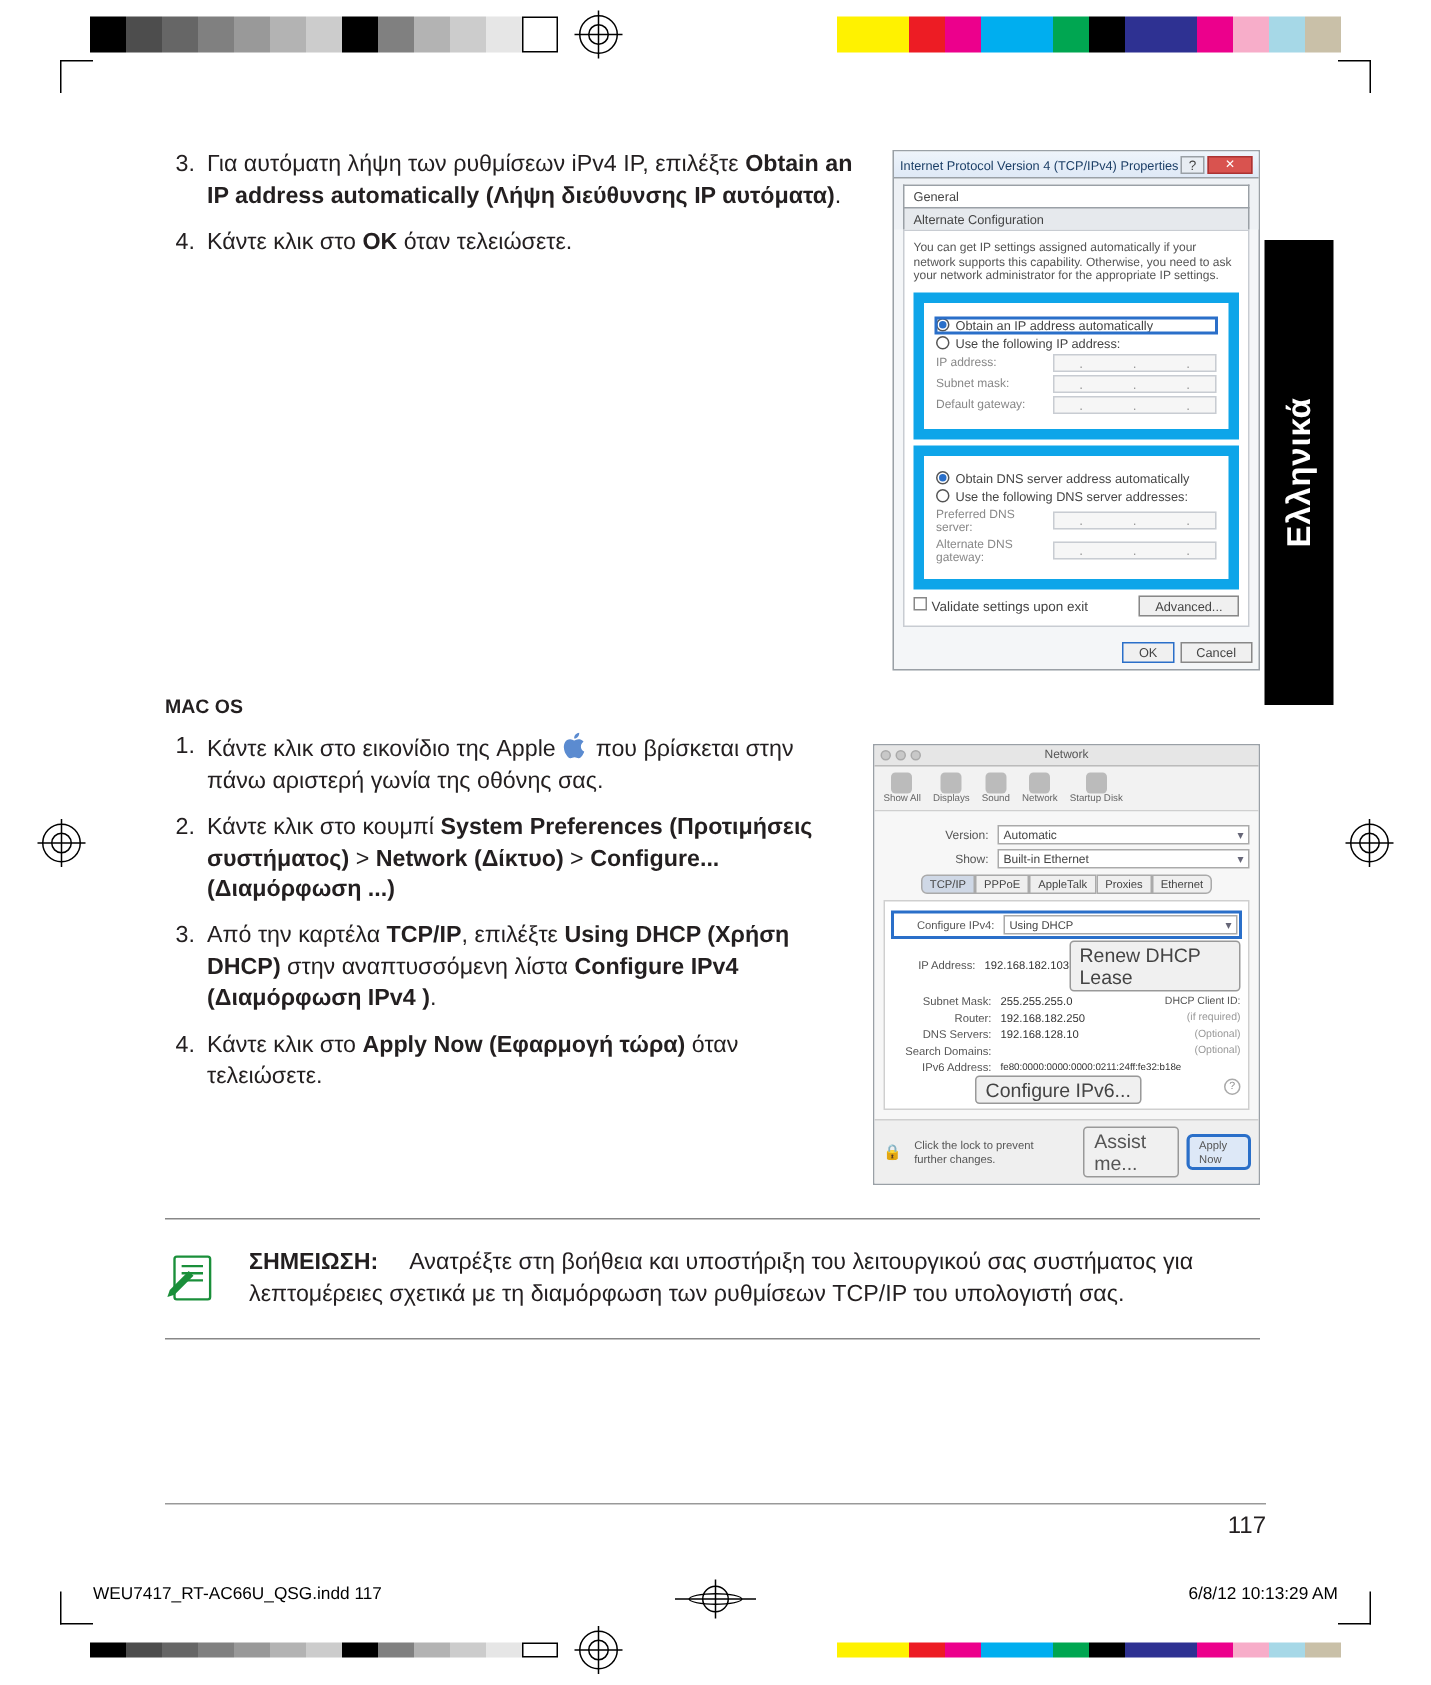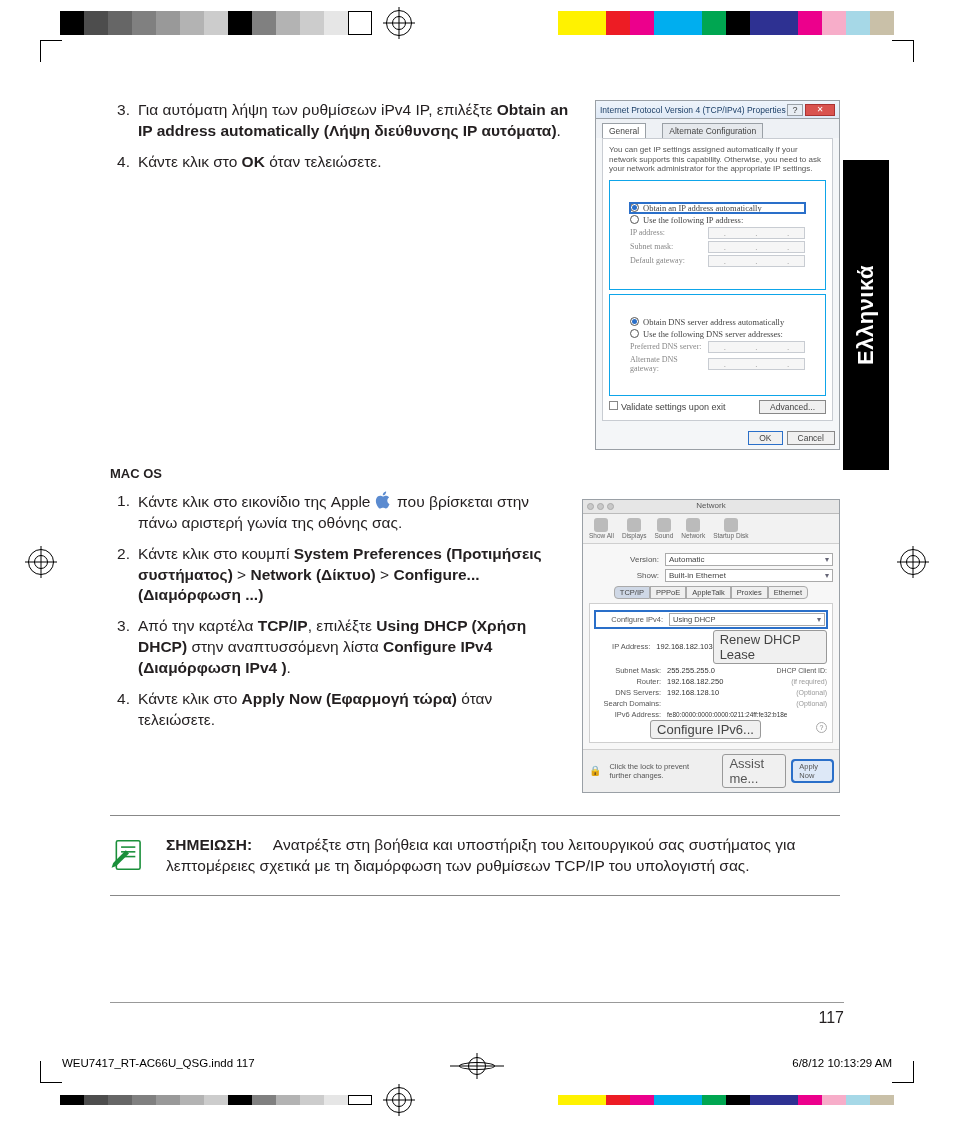--- a/index.html
+++ b/index.html
@@ -81,26 +81,26 @@
 
   
   .shot{ border:1px solid #9aa0a6; background:#f4f6f8; font-size:9px; color:#444; }
 
   
   .win-dialog{ width:245px; }
   .win-title{ background:linear-gradient(#eef4fb,#dfe9f6); height:18px; display:flex; align-items:center; padding:0 4px; border-bottom:1px solid #9aa0a6; position:relative;}
   .win-title .t{flex:1;color:#1b3e66;font-size:8.5px;}
   .win-title .x{width:30px;height:12px;background:#d9534f;border:1px solid #a33;color:#fff;display:flex;align-items:center;justify-content:center;font-size:8px;margin-left:2px;}
   .win-title .q{width:16px;height:12px;background:#e8edf3;border:1px solid #9aa0a6;display:flex;align-items:center;justify-content:center;}
-  .win-tabs{display:flex;gap:16px;padding:4px 6px 0 6px;background:#eef1f5;}
+  .win-tabs{display:flex;gap:0;padding:4px 6px 0 6px;background:#eef1f5;flex-direction:column;}
   .win-tab{font-size:8.5px;padding:2px 6px;border:1px solid #9aa0a6;background:#fff;border-bottom:none;}
   .win-tab.inactive{background:#e6e9ed;}
   .win-body{background:#fff;margin:0 6px 6px 6px;border:1px solid #c8ccd2;padding:6px;}
   .win-desc{font-size:8px;color:#555;line-height:1.2;margin-bottom:6px;}
-  .win-group{border:1px solid #0ea5e9;padding:20px;margin-bottom:4px;font-family:Liberation Serif, serif;}
+  .win-group{border:7px solid #0ea5e9;padding:8px;margin-bottom:4px;}
   .win-opt{display:flex;align-items:center;gap:4px;font-size:8.5px;margin:2px 0;}
   .radio{width:9px;height:9px;border:1px solid #555;border-radius:50%;display:inline-flex;align-items:center;justify-content:center;flex:none}
   .radio.on::after{content:"";width:5px;height:5px;background:#2a6fc9;border-radius:50%;}
   .win-field{display:flex;align-items:center;margin:2px 0;}
   .win-field label{width:78px;color:#888;font-size:8px;}
   .win-field .ip{flex:1;height:12px;border:1px solid #c8ccd2;background:#f6f6f6;display:flex;align-items:center;justify-content:space-around;}
   .ip .dot{color:#999}
   .win-foot{display:flex;justify-content:flex-end;gap:4px;padding:4px;}
   .win-btn{border:1px solid #888;background:#f0f0f0;font-size:8.5px;padding:1px 10px;}
   .win-adv{display:flex;justify-content:space-between;align-items:center;margin-top:4px;}

